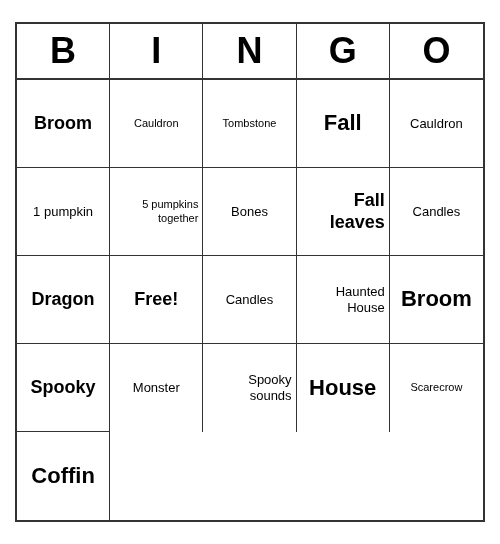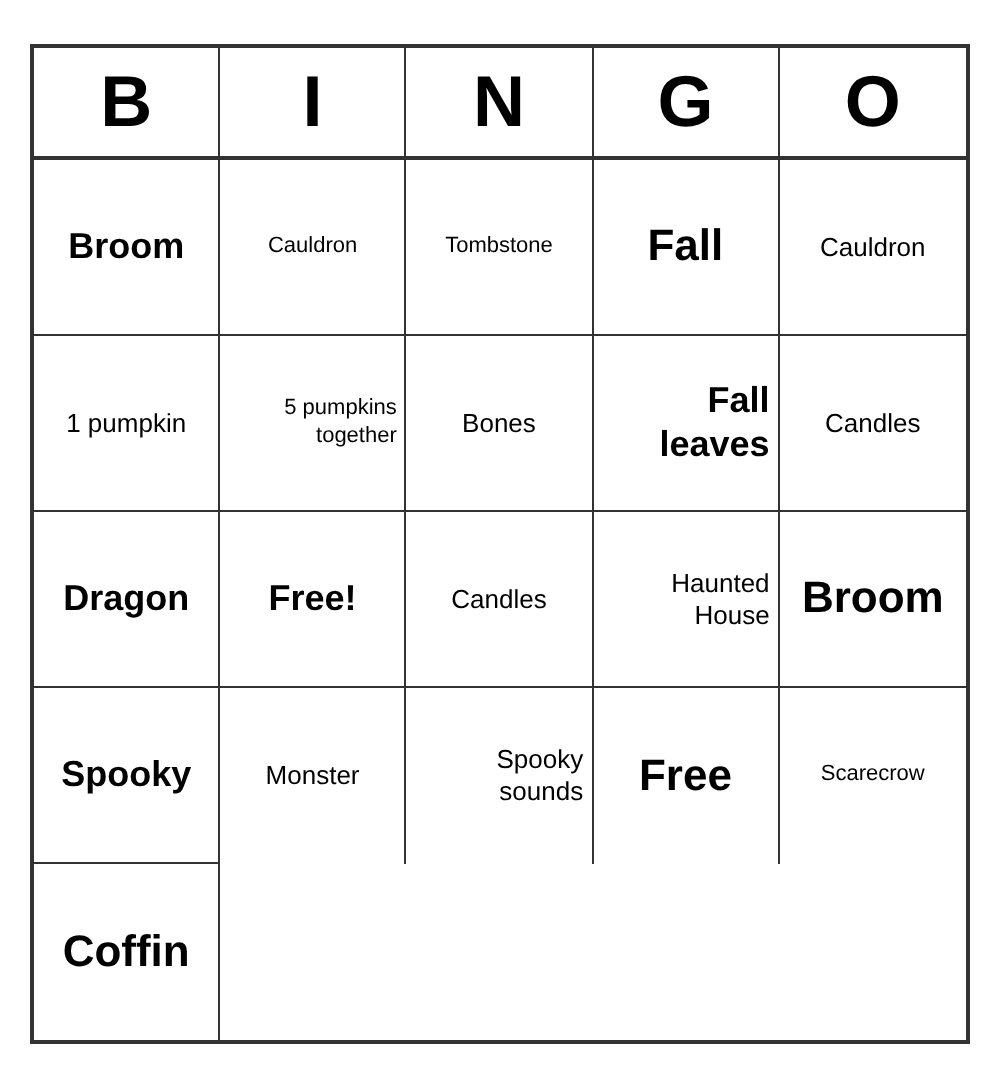--- a/index.html
+++ b/index.html
@@ -133,21 +133,21 @@
       <div class="bingo-cell">
         <span class="cell-text medium">Spooky</span>
       </div>
       <div class="bingo-cell">
         <span class="cell-text">Monster</span>
       </div>
       <div class="bingo-cell">
         <span class="cell-text">Spooky sounds</span>
       </div>
       <div class="bingo-cell">
-        <span class="cell-text large">Free</span>
+        <span class="cell-text large">House</span>
       </div>
       <div class="bingo-cell">
         <span class="cell-text small">Scarecrow</span>
       </div>
       <div class="bingo-cell">
         <span class="cell-text large">Coffin</span>
       </div>
     </div>
 </div>
 

